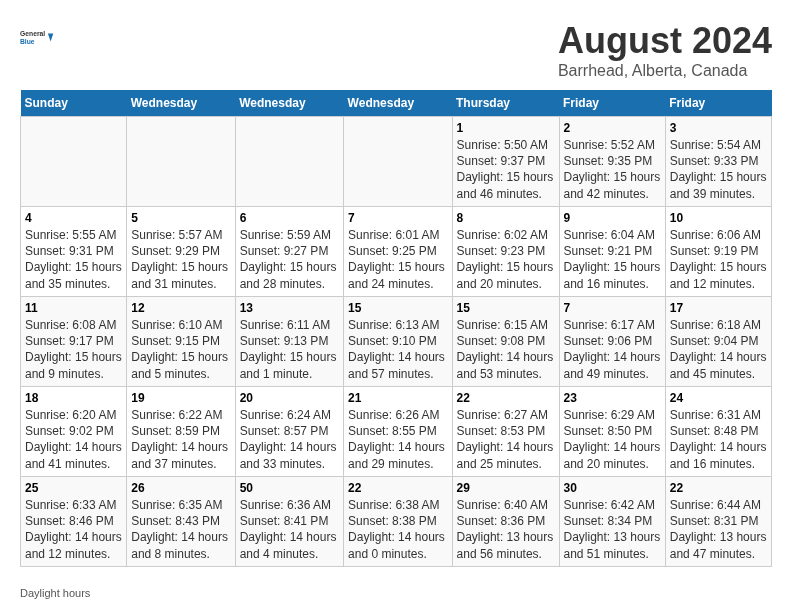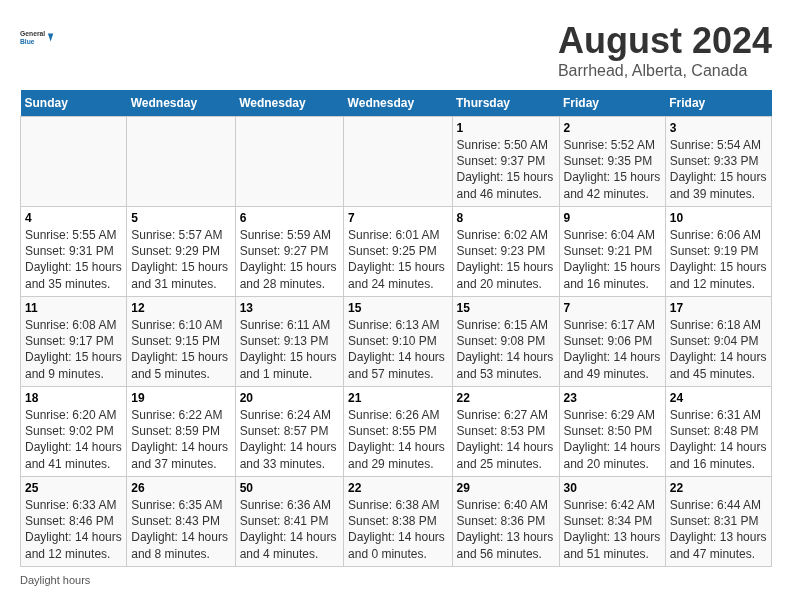--- a/index.html
+++ b/index.html
@@ -69,21 +69,21 @@
     }
     .day-info {
       font-size: 12px;
       color: #333;
       line-height: 1.35;
     }
     td.empty {
       background: #fff;
     }
     .footer {
-      margin-top: 7px;
+      margin-top: 20px;
       font-size: 11px;
       color: #555;
     }
   </style>
 </head>
 <body>
 
 <div class="header">
   <div class="logo">
     <svg class="logo-icon" viewBox="0 0 80 40" xmlns="http://www.w3.org/2000/svg" width="80" height="40">

